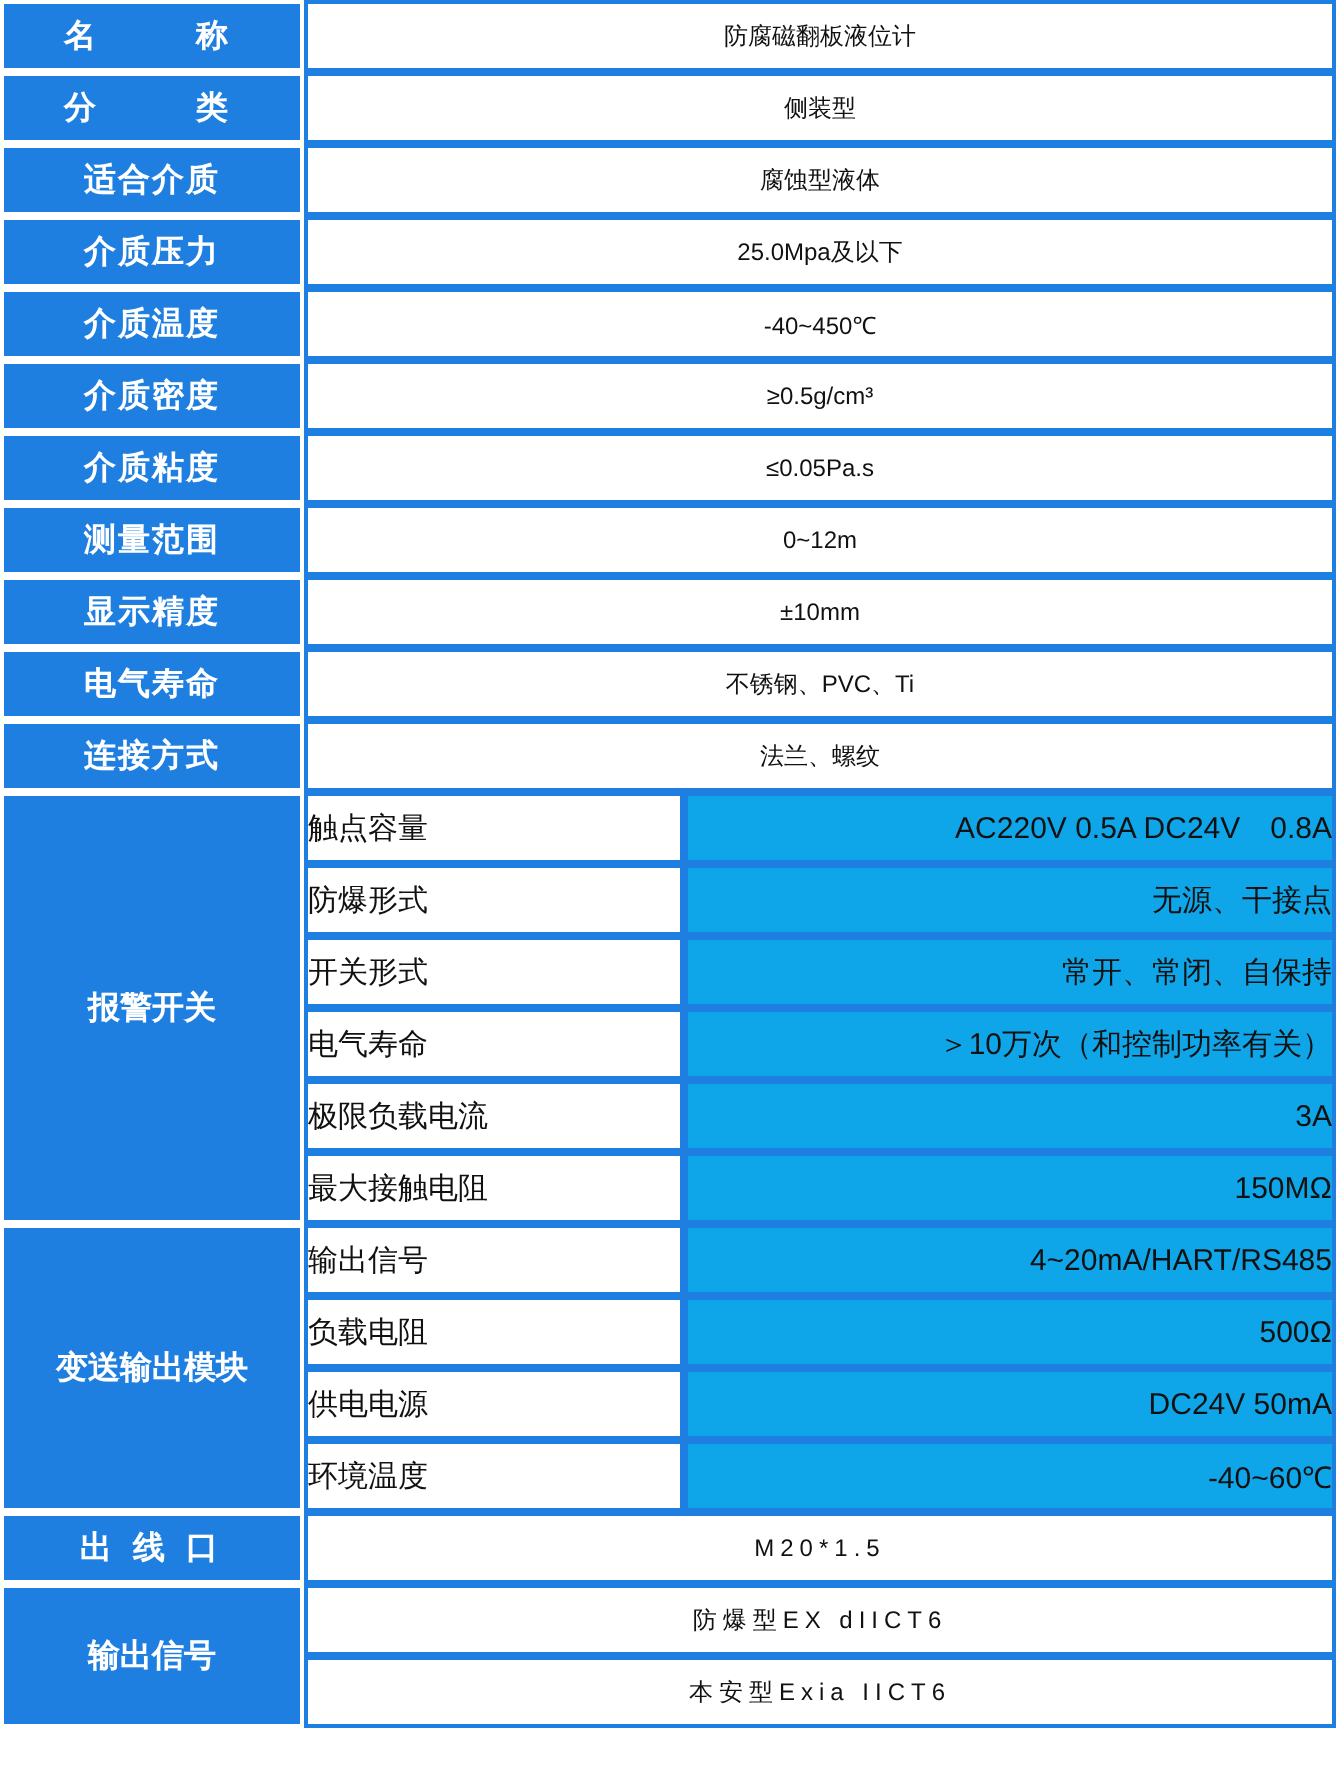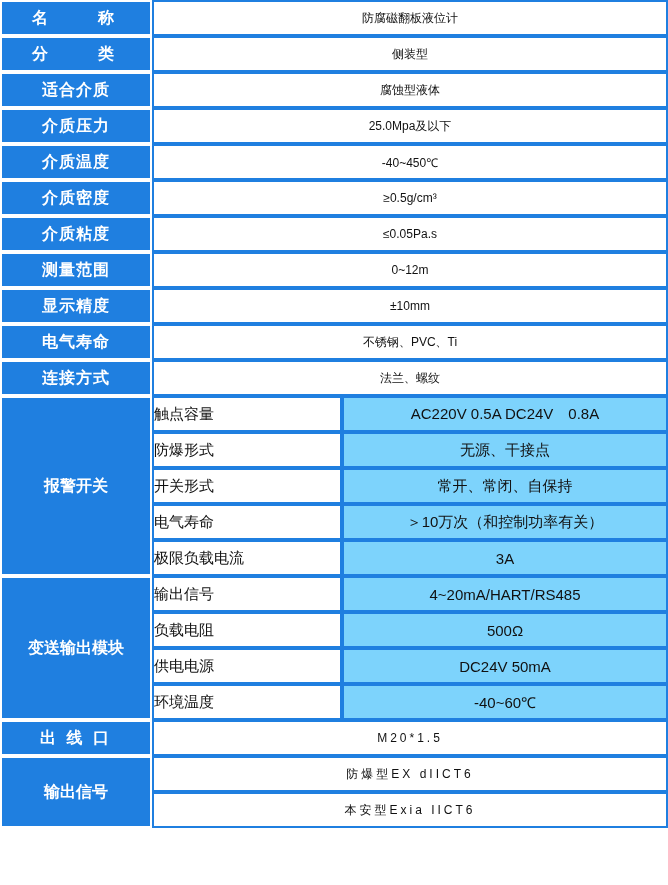--- a/index.html
+++ b/index.html
@@ -47,24 +47,24 @@
   .sub-label-cell {
     background: #ffffff;
     color: #111111;
     font-size: 15px;
     text-align: left;
     padding-left: 18px;
     border: 2px solid #1f7fe0;
     height: 36px;
   }
   .sub-value-cell {
-    background: #7dd3fc;
+    background: #0ea5e9;
     color: #111111;
     font-size: 15px;
-    text-align: center;
+    text-align: right;
     padding-left: 14px;
     border: 2px solid #1f7fe0;
     height: 36px;
   }
   .spaced {
     letter-spacing: 6px;
   }
   .wide-space {
     letter-spacing: 3px;
   }
@@ -167,20 +167,24 @@
               <td class="sub-value-cell">常开、常闭、自保持</td>
             </tr>
             <tr>
               <td class="sub-label-cell">电气寿命</td>
               <td class="sub-value-cell">＞10万次（和控制功率有关）</td>
             </tr>
             <tr>
               <td class="sub-label-cell">极限负载电流</td>
               <td class="sub-value-cell">3A</td>
             </tr>
+            <tr>
+              <td class="sub-label-cell">最大接触电阻</td>
+              <td class="sub-value-cell">150MΩ</td>
+            </tr>
           </tbody>
         </table>
       </td>
     </tr>
 
     <tr>
       <td class="group-label">变送输出模块</td>
       <td style="padding:0;border:none;background:#ffffff;">
         <table class="nested">
           <colgroup>

